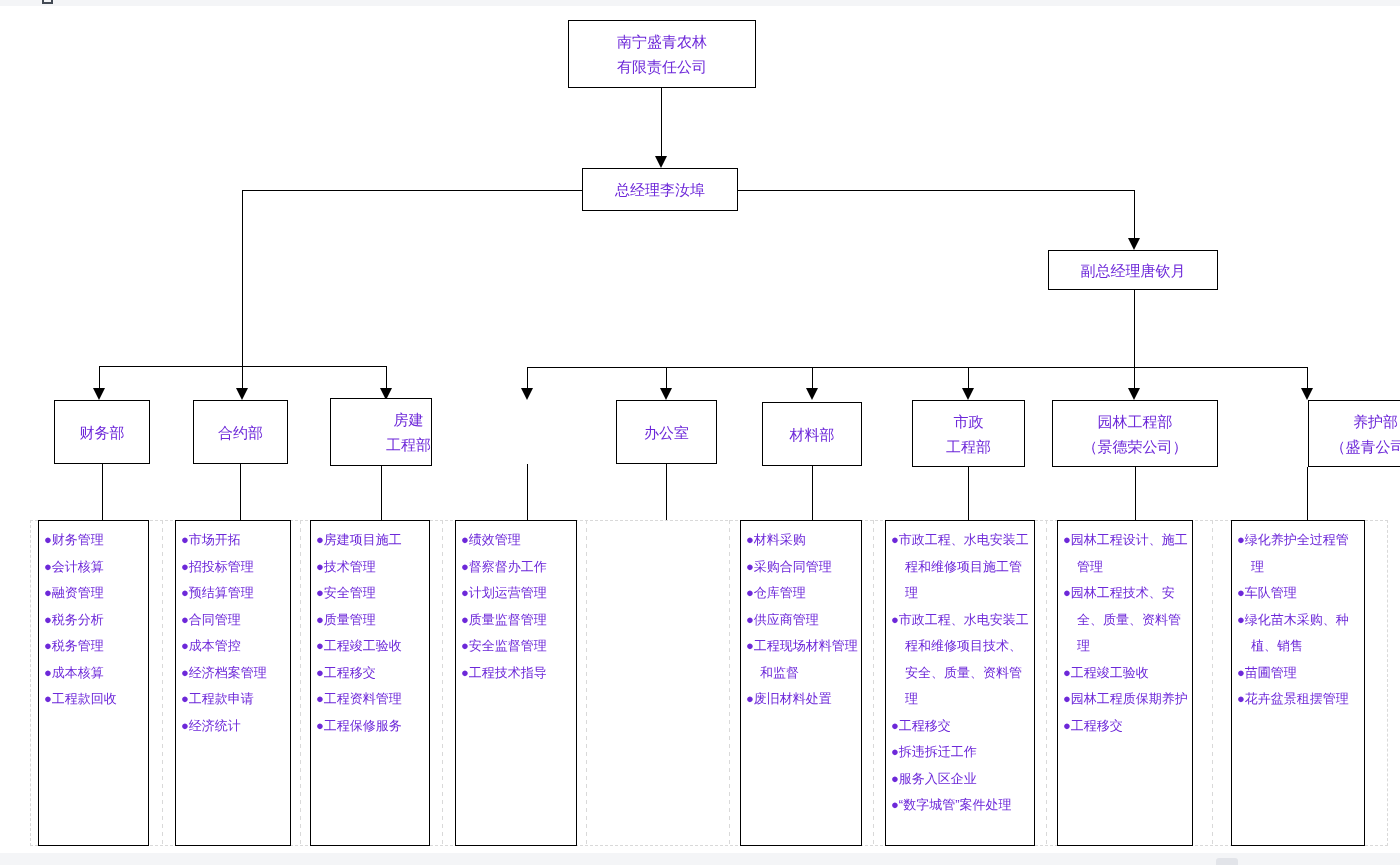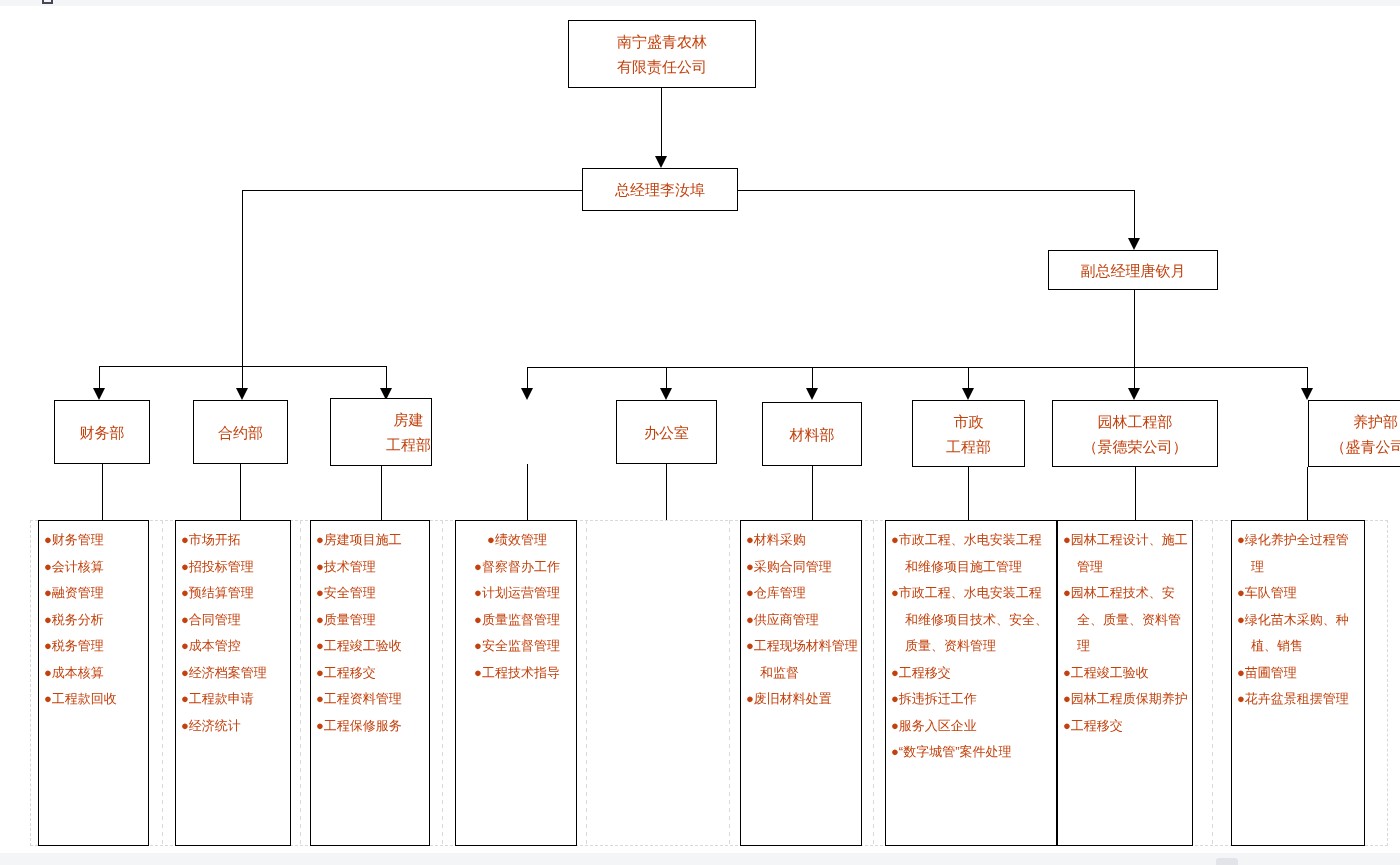--- a/index.html
+++ b/index.html
@@ -1,17 +1,17 @@
 <!DOCTYPE html>
 <html><head>
 <meta charset="utf-8">
 <style>
   html,body{margin:0;padding:0;background:#fff;}
   .canvas{position:relative;width:1400px;height:865px;background:#ffffff;overflow:hidden;
-          font-family:"Liberation Sans","DejaVu Sans",sans-serif;color:#c2410c;}
+          font-family:"Liberation Sans","DejaVu Sans",sans-serif;color:#6d28d9;}
   .strip{position:absolute;left:0;width:1400px;background:#f4f5f7;overflow:hidden;}
   .strip.top{top:0;height:6px;}
   .strip.bottom{top:853px;height:12px;}
   .mini-icon{position:absolute;left:42px;top:-6px;width:11px;height:10px;
              border:2px solid #434a54;background:#f4f5f7;box-sizing:border-box;}
   .scroll-thumb{position:absolute;left:1216px;top:5px;width:22px;height:7px;
                 background:#e2e4e9;border-radius:3px 3px 0 0;}
   .box{position:absolute;background:#fff;border:1px solid #000;box-sizing:border-box;
        display:flex;align-items:center;justify-content:center;text-align:center;z-index:2;}
   .box span{white-space:pre-line;line-height:25px;font-size:15px;}
@@ -145,37 +145,37 @@
   <div class="list-box" style="left:310px;width:120px;">
       <div class="duty">●房建项目施工</div>
       <div class="duty">●技术管理</div>
       <div class="duty">●安全管理</div>
       <div class="duty">●质量管理</div>
       <div class="duty">●工程竣工验收</div>
       <div class="duty">●工程移交</div>
       <div class="duty">●工程资料管理</div>
       <div class="duty">●工程保修服务</div>
     </div>
-  <div class="list-box" style="left:455px;width:122px;text-align:center;">
+  <div class="list-box" style="left:455px;width:122px;">
       <div class="duty">●绩效管理</div>
       <div class="duty">●督察督办工作</div>
       <div class="duty">●计划运营管理</div>
       <div class="duty">●质量监督管理</div>
       <div class="duty">●安全监督管理</div>
       <div class="duty">●工程技术指导</div>
     </div>
   <div class="list-box" style="left:740px;width:122px;">
       <div class="duty">●材料采购</div>
       <div class="duty">●采购合同管理</div>
       <div class="duty">●仓库管理</div>
       <div class="duty">●供应商管理</div>
       <div class="duty">●工程现场材料管理和监督</div>
       <div class="duty">●废旧材料处置</div>
     </div>
-  <div class="list-box" style="left:885px;width:172px;">
+  <div class="list-box" style="left:885px;width:150px;">
       <div class="duty">●市政工程、水电安装工程和维修项目施工管理</div>
       <div class="duty">●市政工程、水电安装工程和维修项目技术、安全、质量、资料管理</div>
       <div class="duty">●工程移交</div>
       <div class="duty">●拆违拆迁工作</div>
       <div class="duty">●服务入区企业</div>
       <div class="duty">●“数字城管”案件处理</div>
     </div>
   <div class="list-box" style="left:1057px;width:136px;">
       <div class="duty">●园林工程设计、施工管理</div>
       <div class="duty">●园林工程技术、安全、质量、资料管理</div>

